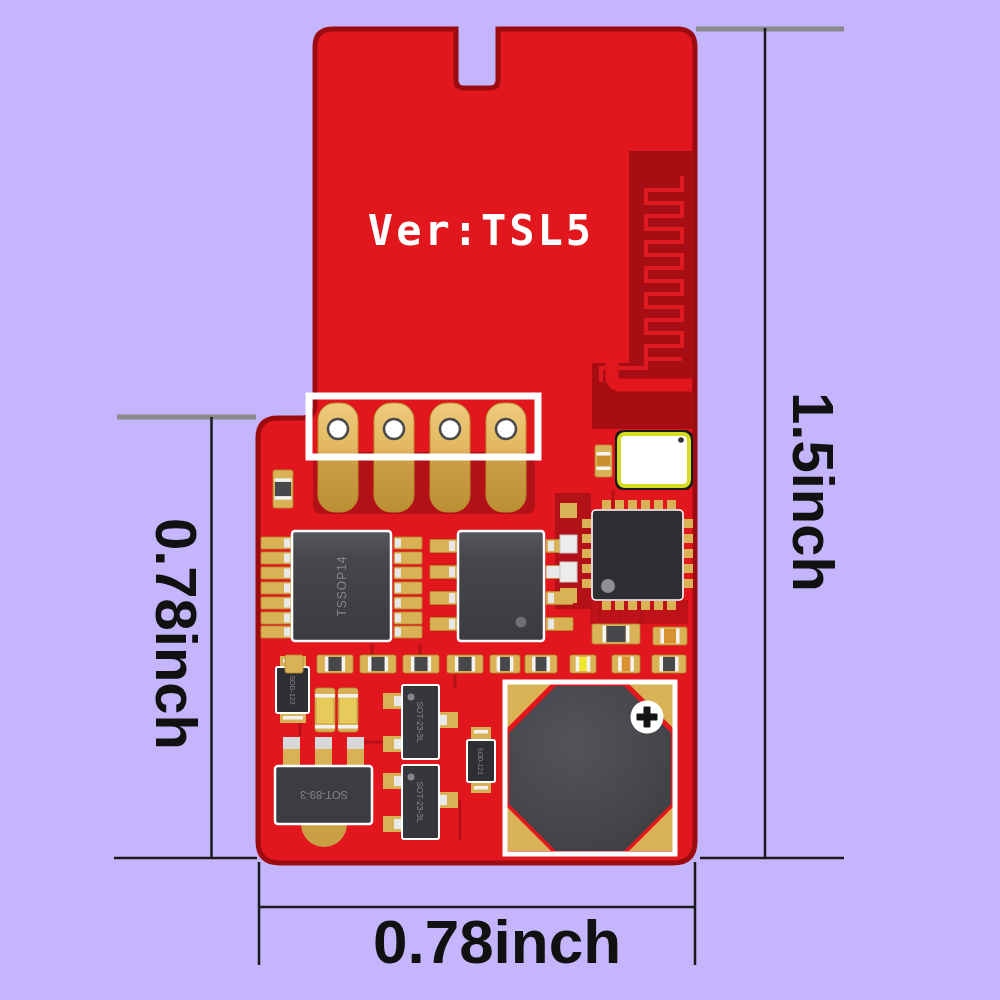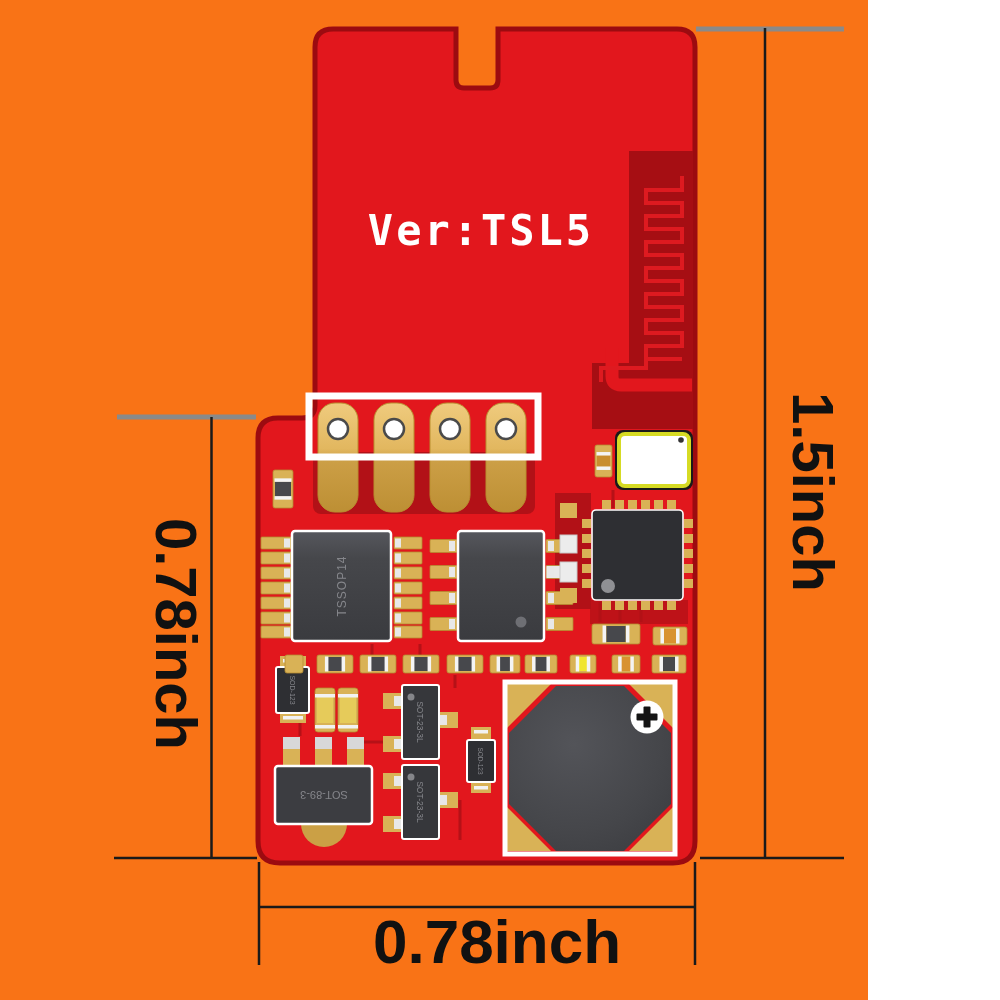--- a/index.html
+++ b/index.html
@@ -1,16 +1,16 @@
 <!DOCTYPE html>
 <html><head>
 <meta charset="utf-8">
 <style>
   html,body{margin:0;padding:0;background:#ffffff;}
-  #stage{position:relative;width:868px;height:1000px;background:#f97316;overflow:hidden;
+  #stage{position:relative;width:1000px;height:1000px;background:#c4b5fd;overflow:hidden;
          font-family:"Liberation Sans", sans-serif;}
   svg{position:absolute;left:0;top:0;}
   text{user-select:none;}
   .dim-label{font-family:"Liberation Sans", sans-serif;font-weight:bold;fill:#111111;}
   .ver-label{font-family:"DejaVu Sans Mono", monospace;font-weight:bold;fill:#ffffff;letter-spacing:3px;}
   .chip-label{font-family:"Liberation Sans", sans-serif;fill:#85868B;}
 </style>
 </head>
 <body>
 

